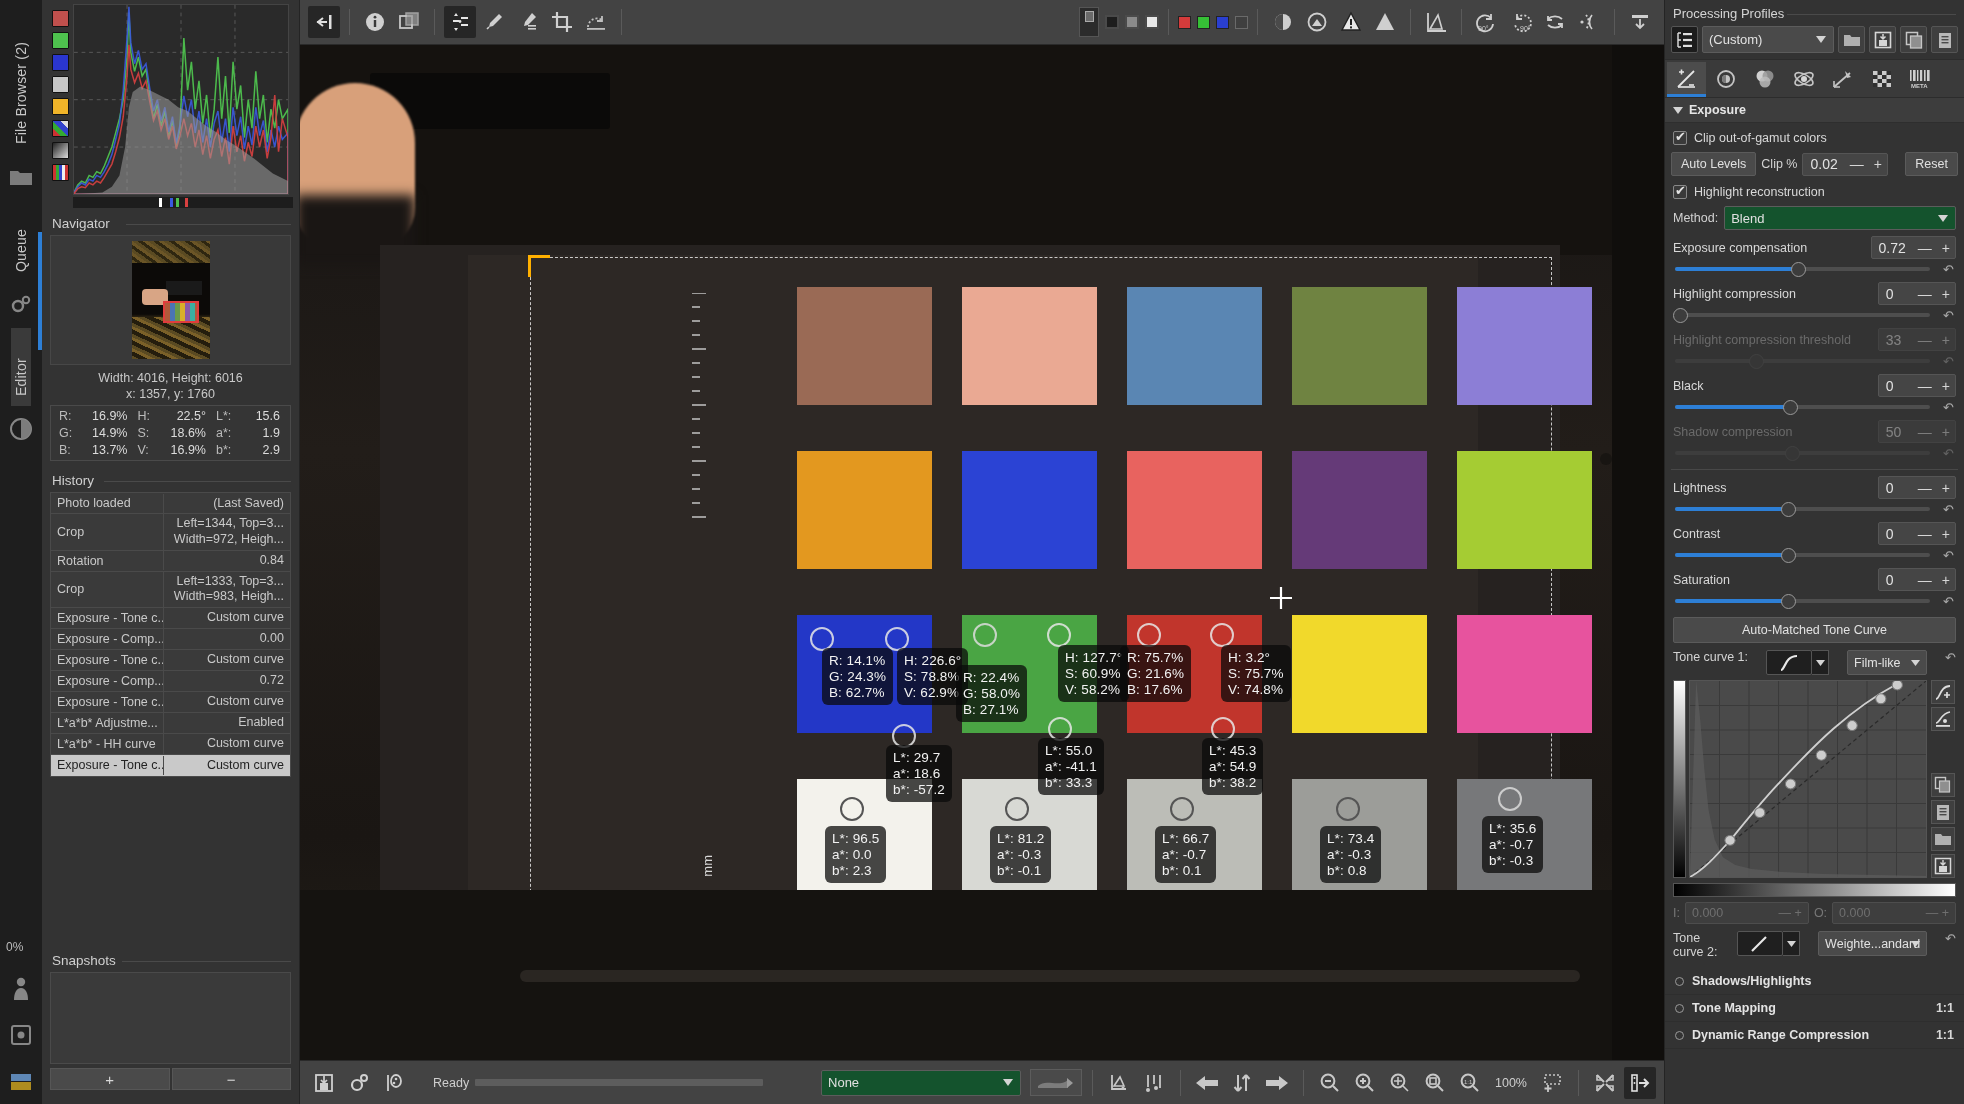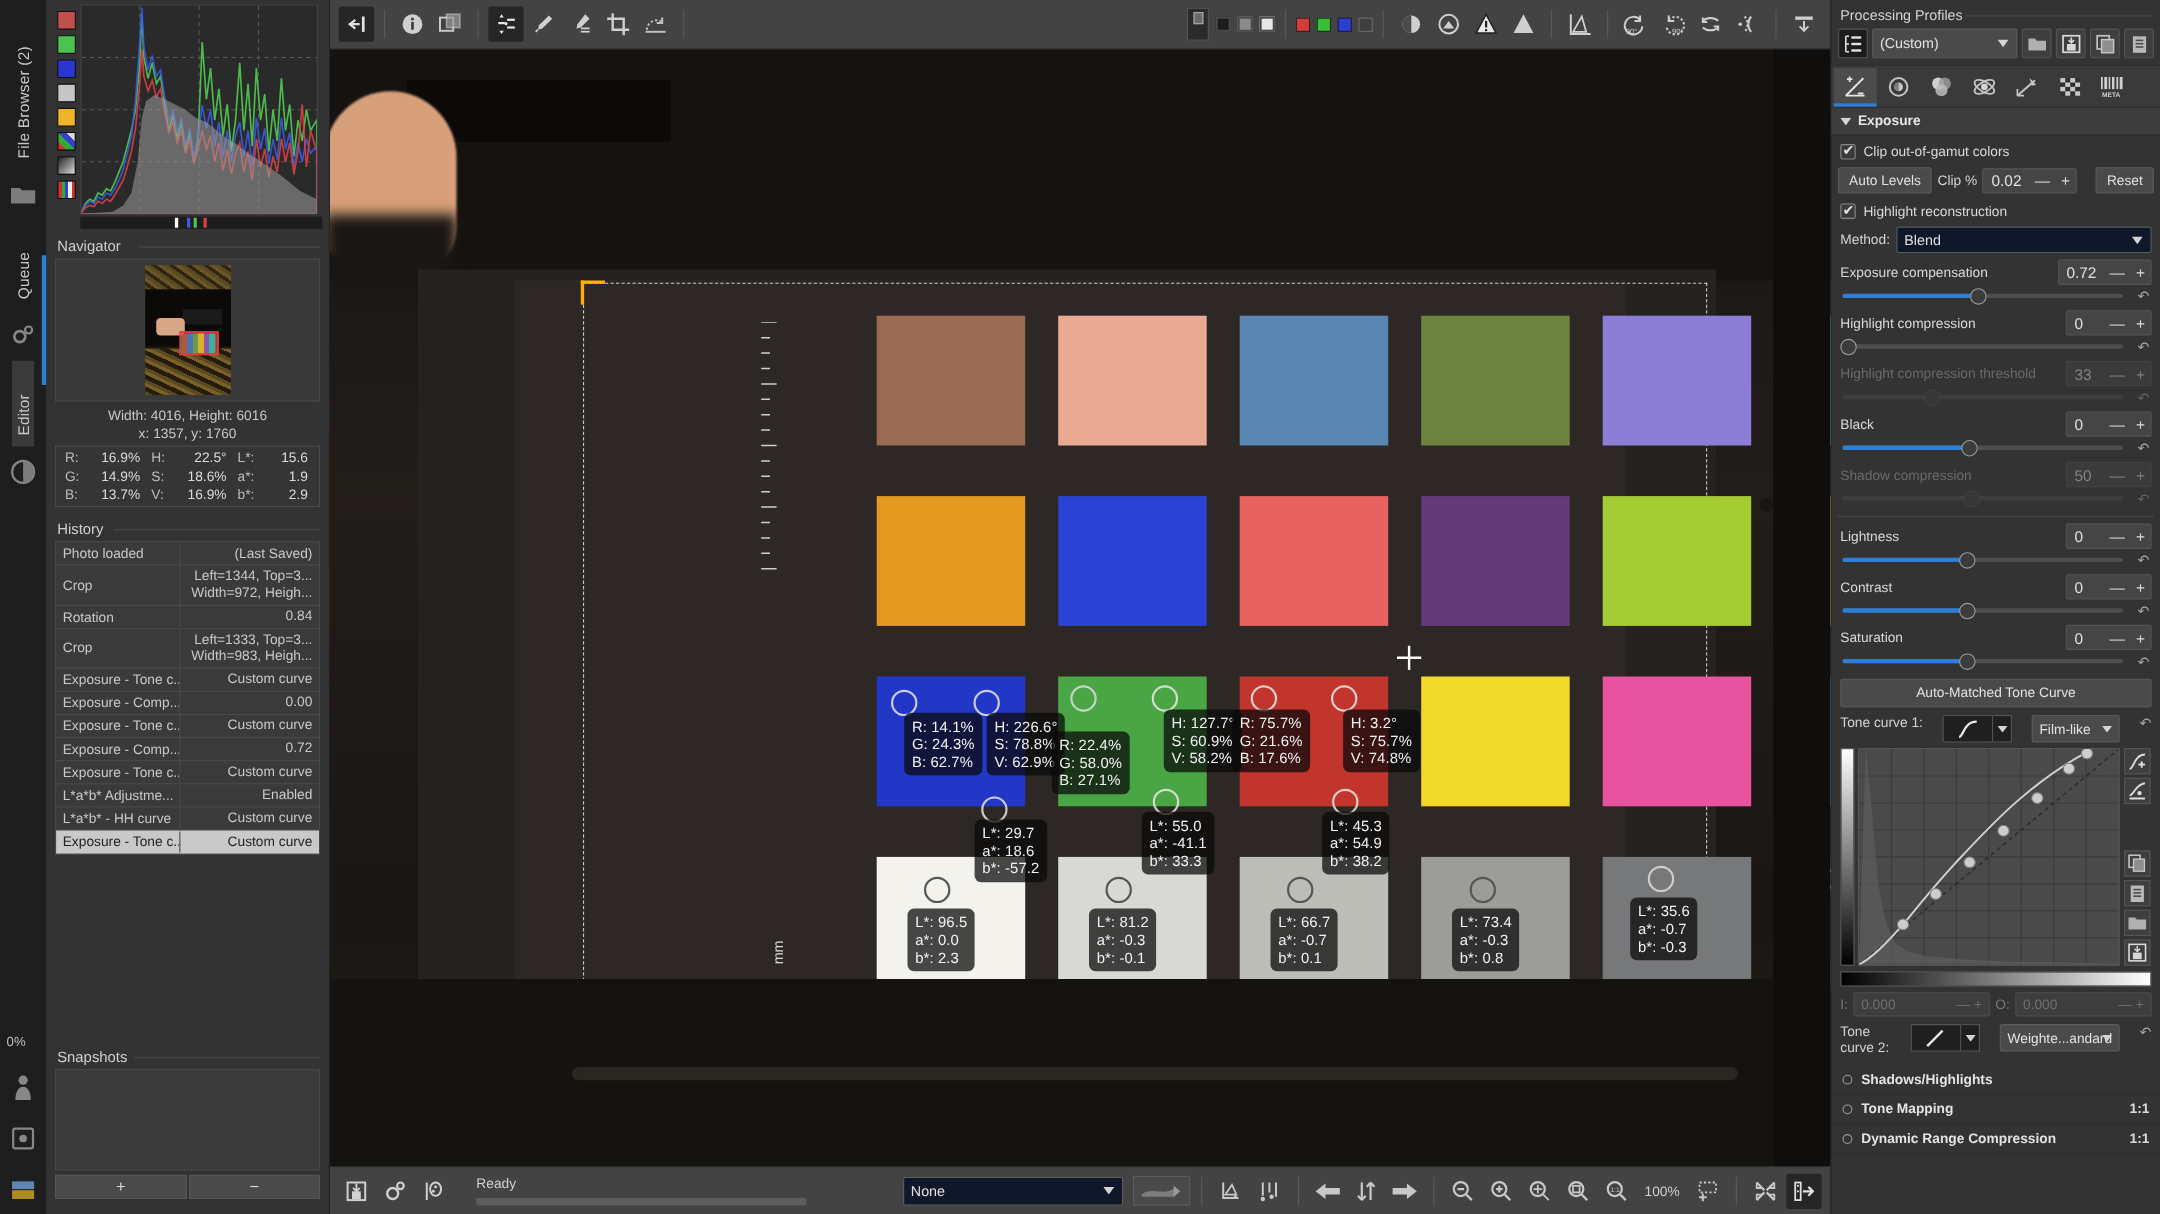--- a/index.html
+++ b/index.html
@@ -87,25 +87,25 @@
   .topbar { height:45px; background:#434343; display:flex; align-items:center; padding:0 8px; gap:2px; border-bottom:1px solid #2a2a2a;}
   .tbtn { width:32px;height:32px;display:flex;align-items:center;justify-content:center;border-radius:2px;}
   .tbtn.active { background:#262626; }
   .tsep { width:1px; height:26px; background:#5a5a5a; margin:0 7px;}
   .tspacer { flex:1; }
 
   .canvas { flex:1; position:relative; background:#3b3b3b; overflow:hidden;}
   .photo { position:absolute; inset:0; background:#1a1613; }
 
   .bottombar { height:44px; background:#434343; display:flex; align-items:center; padding:0 8px; gap:3px; border-top:1px solid #2a2a2a;}
-  .status-wrap { width:330px; margin-left:20px; display:flex; flex-direction:column; gap:6px;}
+  .status-wrap { width:330px; margin-left:20px; display:flex; flex-direction:row; align-items:center; gap:6px;}
   .status-text { font-size:12.5px; color:#cfcfcf;}
   .progress { width:300px; height:7px; background:#5d5d5d; border-radius:1px;}
   .combo {
-    height:26px; background:#0f172a; border:1px solid #5c5c5c; border-radius:2px;
+    height:26px; background:#14532d; border:1px solid #5c5c5c; border-radius:2px;
     display:flex; align-items:center; padding:0 6px; font-size:13px; color:#e0e0e0; position:relative;
   }
   .combo .caret { position:absolute; right:7px; }
   .zoomlabel { font-size:12.5px; color:#cfcfcf; padding:0 6px; }
 
   
   .rightpanel { width:300px; flex:0 0 300px; background:#333333; display:flex; flex-direction:column; border-left:1px solid #242424;}
   .pp-head { font-size:13px; color:#d5d5d5; padding:6px 0 3px 8px; position:relative;}
   .pp-head::after{content:"";position:absolute;left:122px;right:8px;top:14px;height:1px;background:#4a4a4a;}
   .pp-row { display:flex; align-items:center; gap:4px; padding:2px 6px 6px; }

